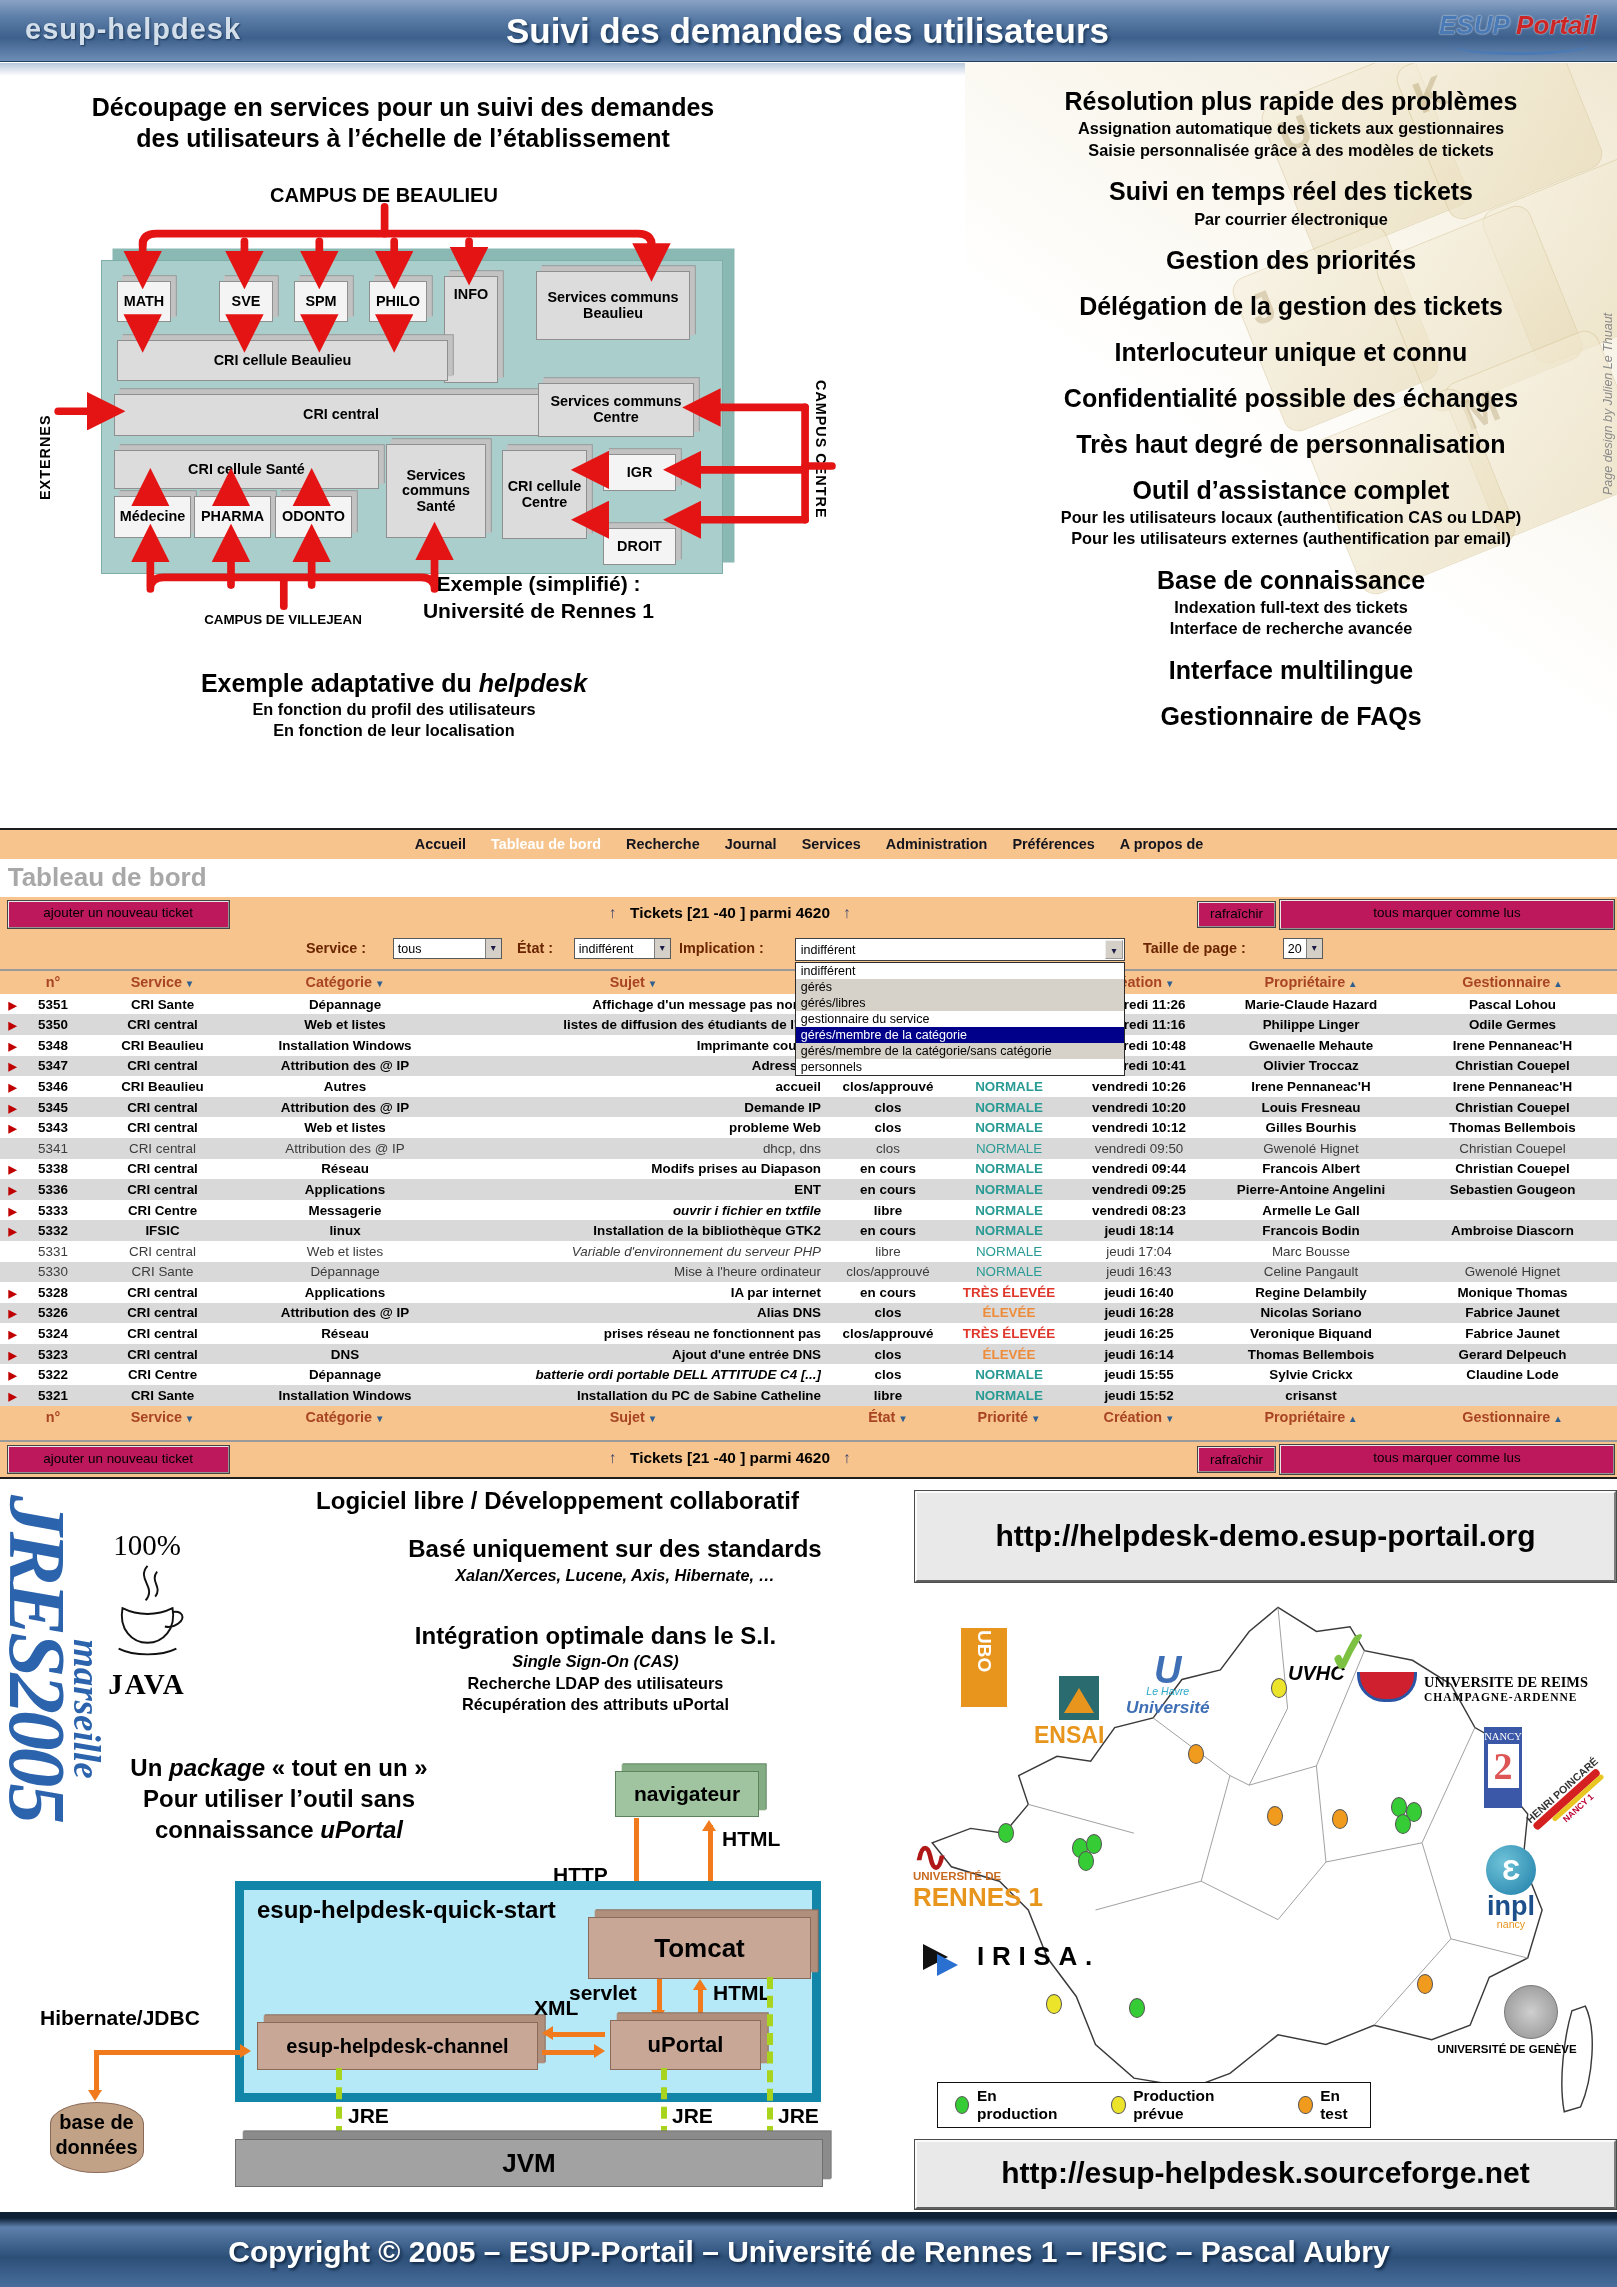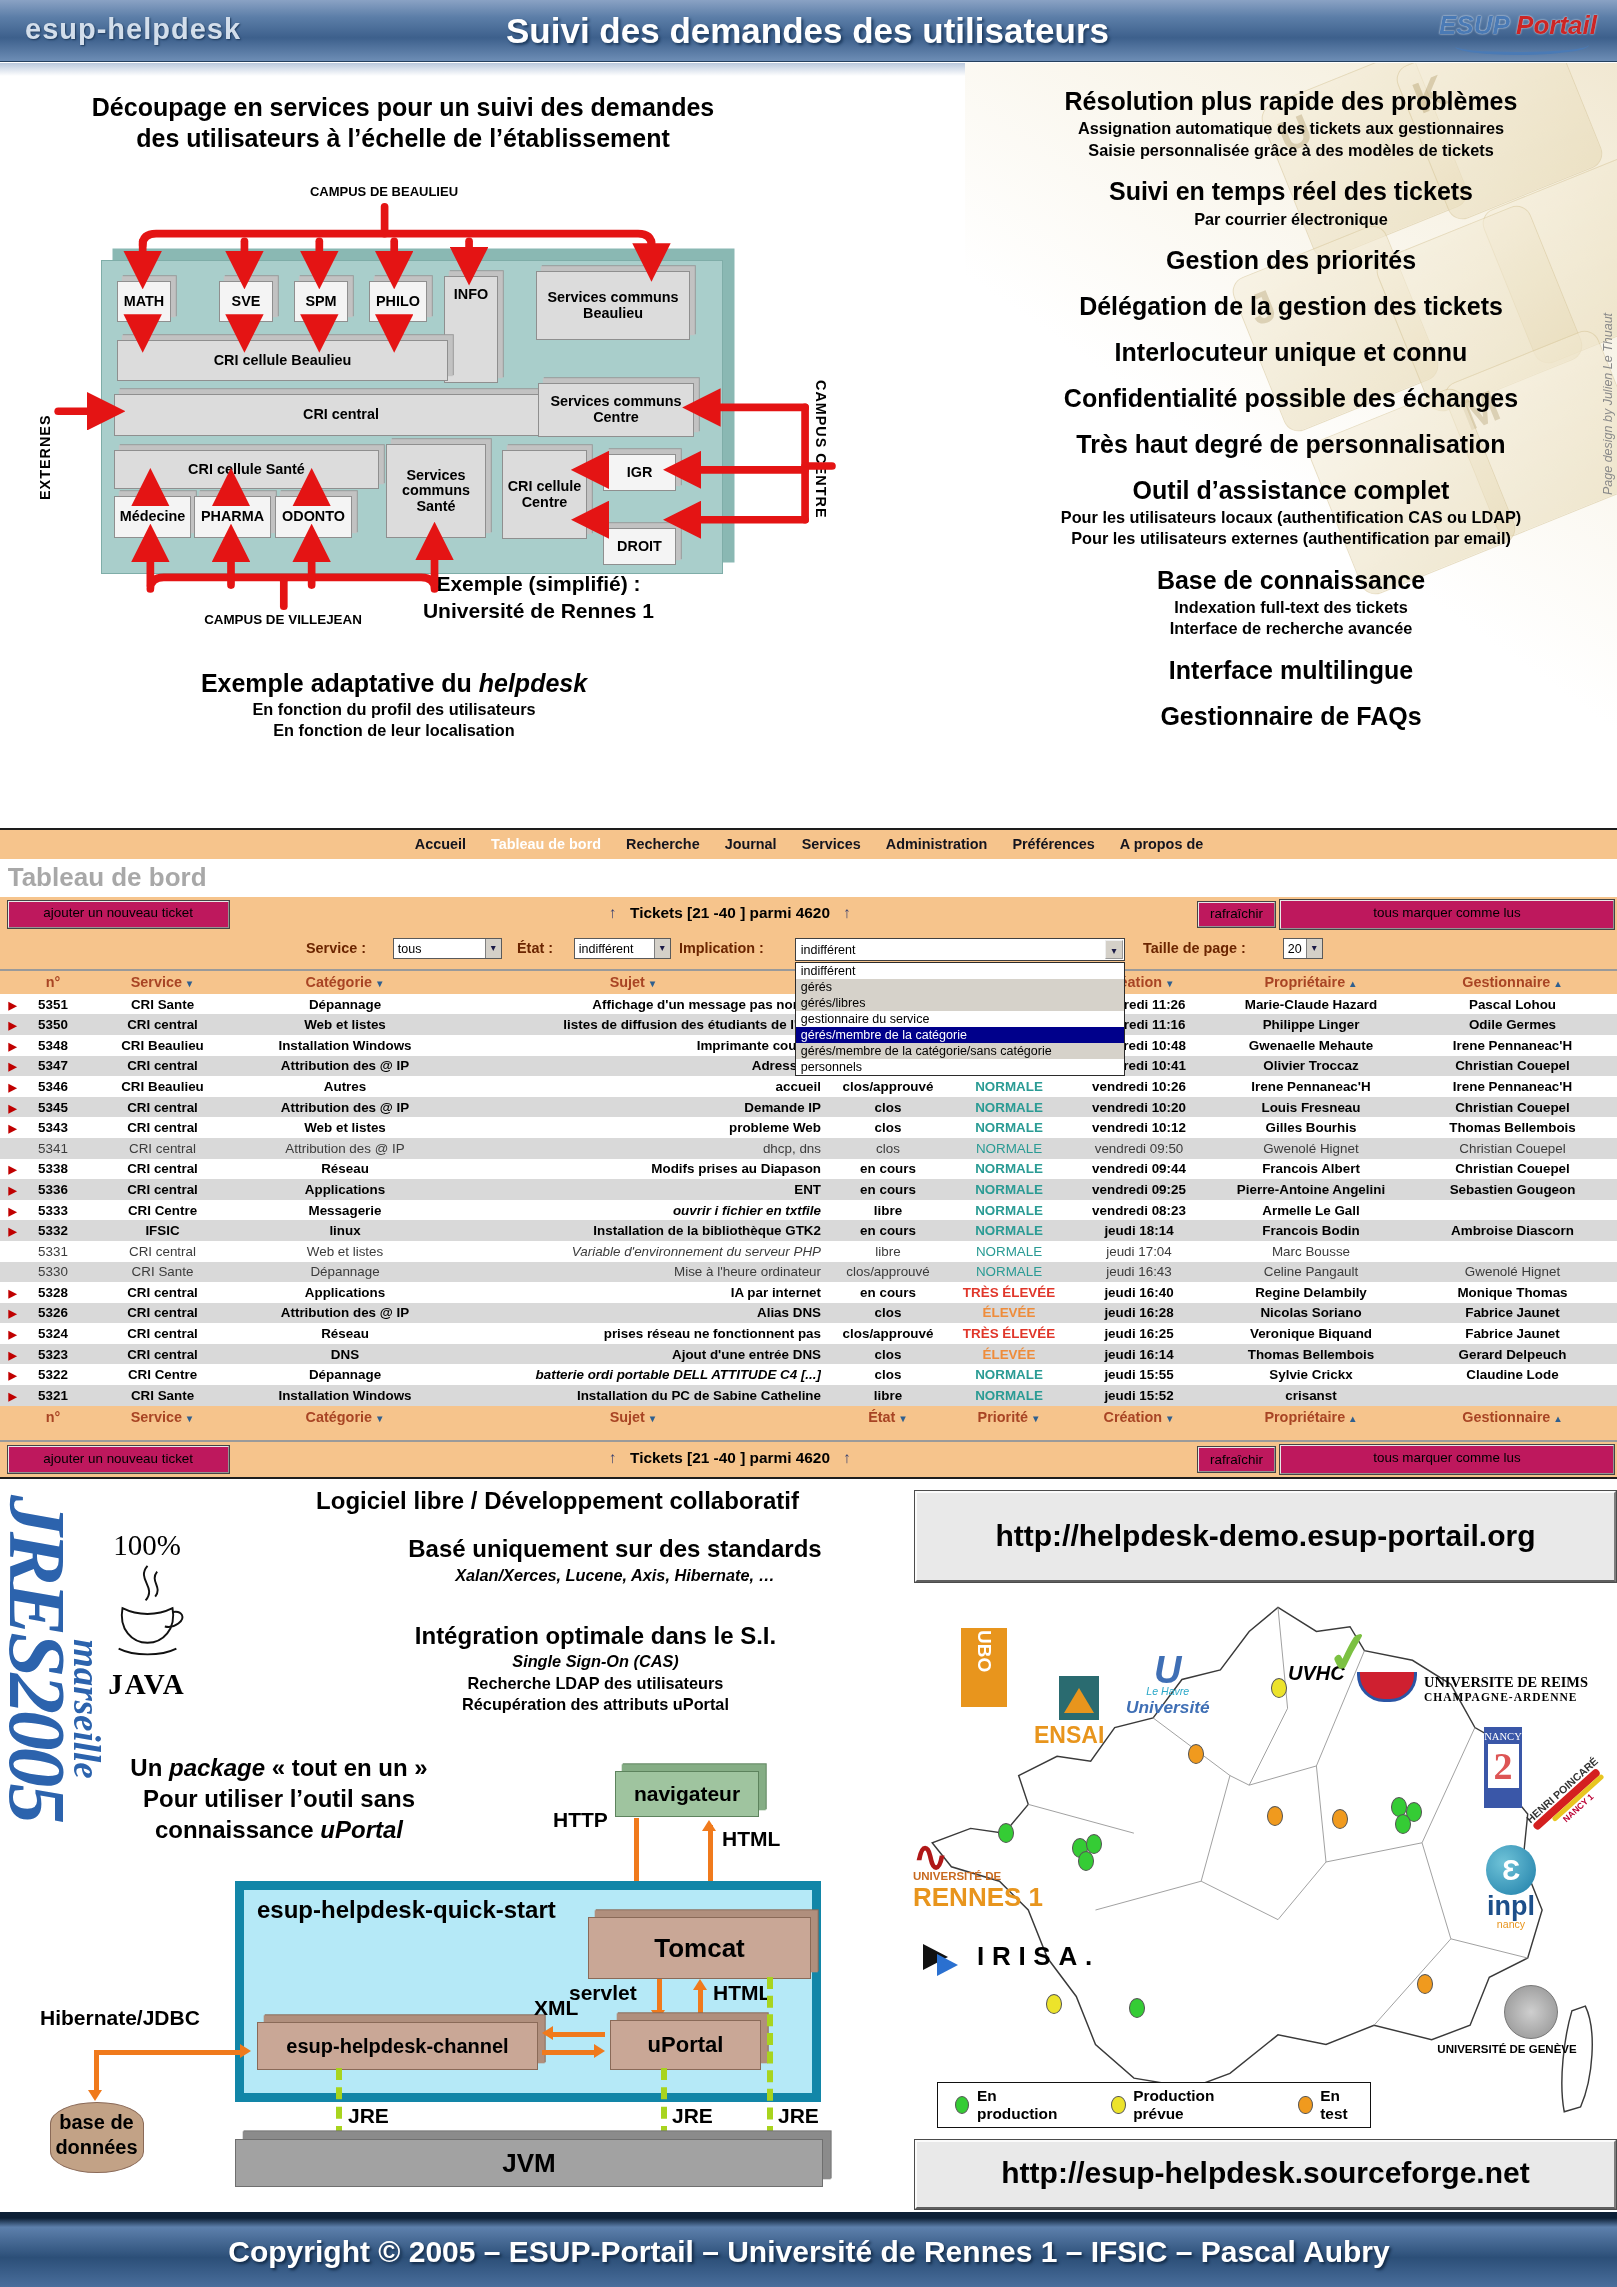--- a/index.html
+++ b/index.html
@@ -30,21 +30,21 @@
   
   #lt-title{position:absolute;left:38px;top:92px;width:730px;}
   #diagram{position:absolute;left:29px;top:178px;width:836px;height:480px;}
   .teal{position:absolute;left:72px;top:82px;width:620px;height:312px;background:#a9cecb;
     border:1px solid #7fada8;box-shadow:11.5px -11.5px 0 0 #8ab8b3;}
   .box3d{position:absolute;background:#dcdcdc;border:1px solid #8f8f8f;
     box-shadow:4.8px -4.8px 0 0 #c2c2c2,5.8px -5.8px 0 0 #9a9a9a;
     display:flex;align-items:center;justify-content:center;text-align:center;
     font-weight:bold;font-size:14.4px;line-height:1.08;padding:1px;}
   .box3d.white{background:#f4f4f4;}
-  .diag-cap{position:absolute;font-weight:bold;font-size:13px;text-align:center;}
+  .diag-cap{position:absolute;font-weight:bold;font-size:20px;text-align:center;}
   .v-label{position:absolute;font-weight:bold;font-size:14.4px;letter-spacing:1px;
     writing-mode:vertical-rl;}
   .rot180{transform:rotate(180deg);}
   #diagram svg{position:absolute;left:0;top:0;z-index:5;}
   .example{position:absolute;left:346px;top:392px;width:327px;text-align:center;
     font-weight:bold;font-size:21px;line-height:1.3;}
   #vision{position:absolute;left:58px;top:668px;width:672px;}
   #vision .vt{font-size:25px;}
   #ergonomic{position:absolute;left:29px;top:790px;width:797px;font-weight:bold;
     font-size:25px;text-align:center;}
@@ -661,21 +661,21 @@
   <div class="bt it" style="left:240px;top:1652px;width:711px;font-size:16.3px;">Single Sign-On (CAS)</div>
   <div class="bt" style="left:240px;top:1674px;width:711px;font-size:16.3px;">Recherche LDAP des utilisateurs</div>
   <div class="bt" style="left:240px;top:1695px;width:711px;font-size:16.3px;">Récupération des attributs uPortal</div>
 
   <div class="bt" style="left:106px;top:1754px;width:346px;font-size:24px;"><span>Un </span><span class="it">package</span><span> « tout en un »</span></div>
   <div class="bt" style="left:106px;top:1785px;width:346px;font-size:24px;">Pour utiliser l’outil sans</div>
   <div class="bt" style="left:106px;top:1816px;width:346px;font-size:24px;"><span>connaissance </span><span class="it">uPortal</span></div>
 
   <div>
     <div class="arch-box green3d" style="left:615px;top:1771px;width:142px;height:44px;font-size:21px;">navigateur</div>
-    <div class="arch-lab" style="left:553px;top:1808px;">HTTP</div>
+    <div class="arch-lab" style="left:553px;top:1863px;">HTTP</div>
     <div class="arch-lab" style="left:722px;top:1827px;">HTML</div>
     <div class="oline" style="left:634px;top:1818px;width:4.8px;height:96px;"></div>
     <div class="oarr down" style="left:628px;top:1912px;"></div>
     <div class="oline" style="left:708px;top:1825px;width:4.8px;height:94px;"></div>
     <div class="oarr up" style="left:702px;top:1820px;"></div>
 
     <div class="quickstart"></div>
     <div class="qs-label">esup-helpdesk-quick-start</div>
     <div class="arch-box tan" style="left:588px;top:1917px;width:221px;height:60px;font-size:26px;">Tomcat</div>
 

